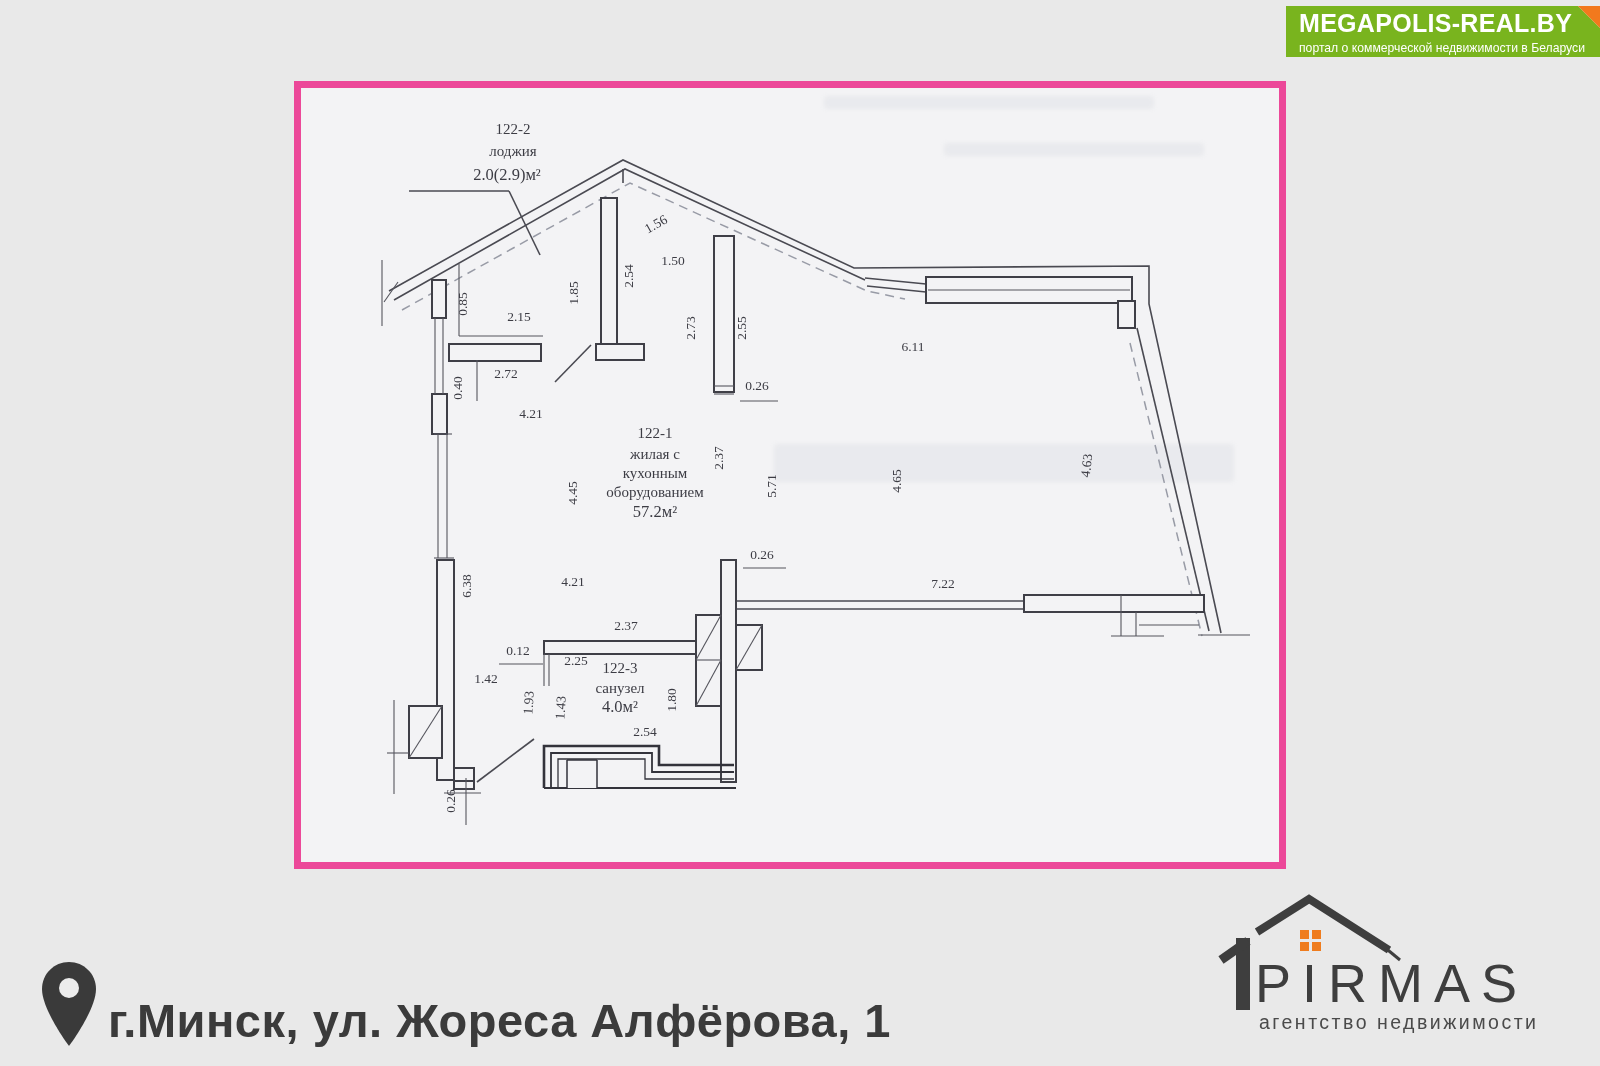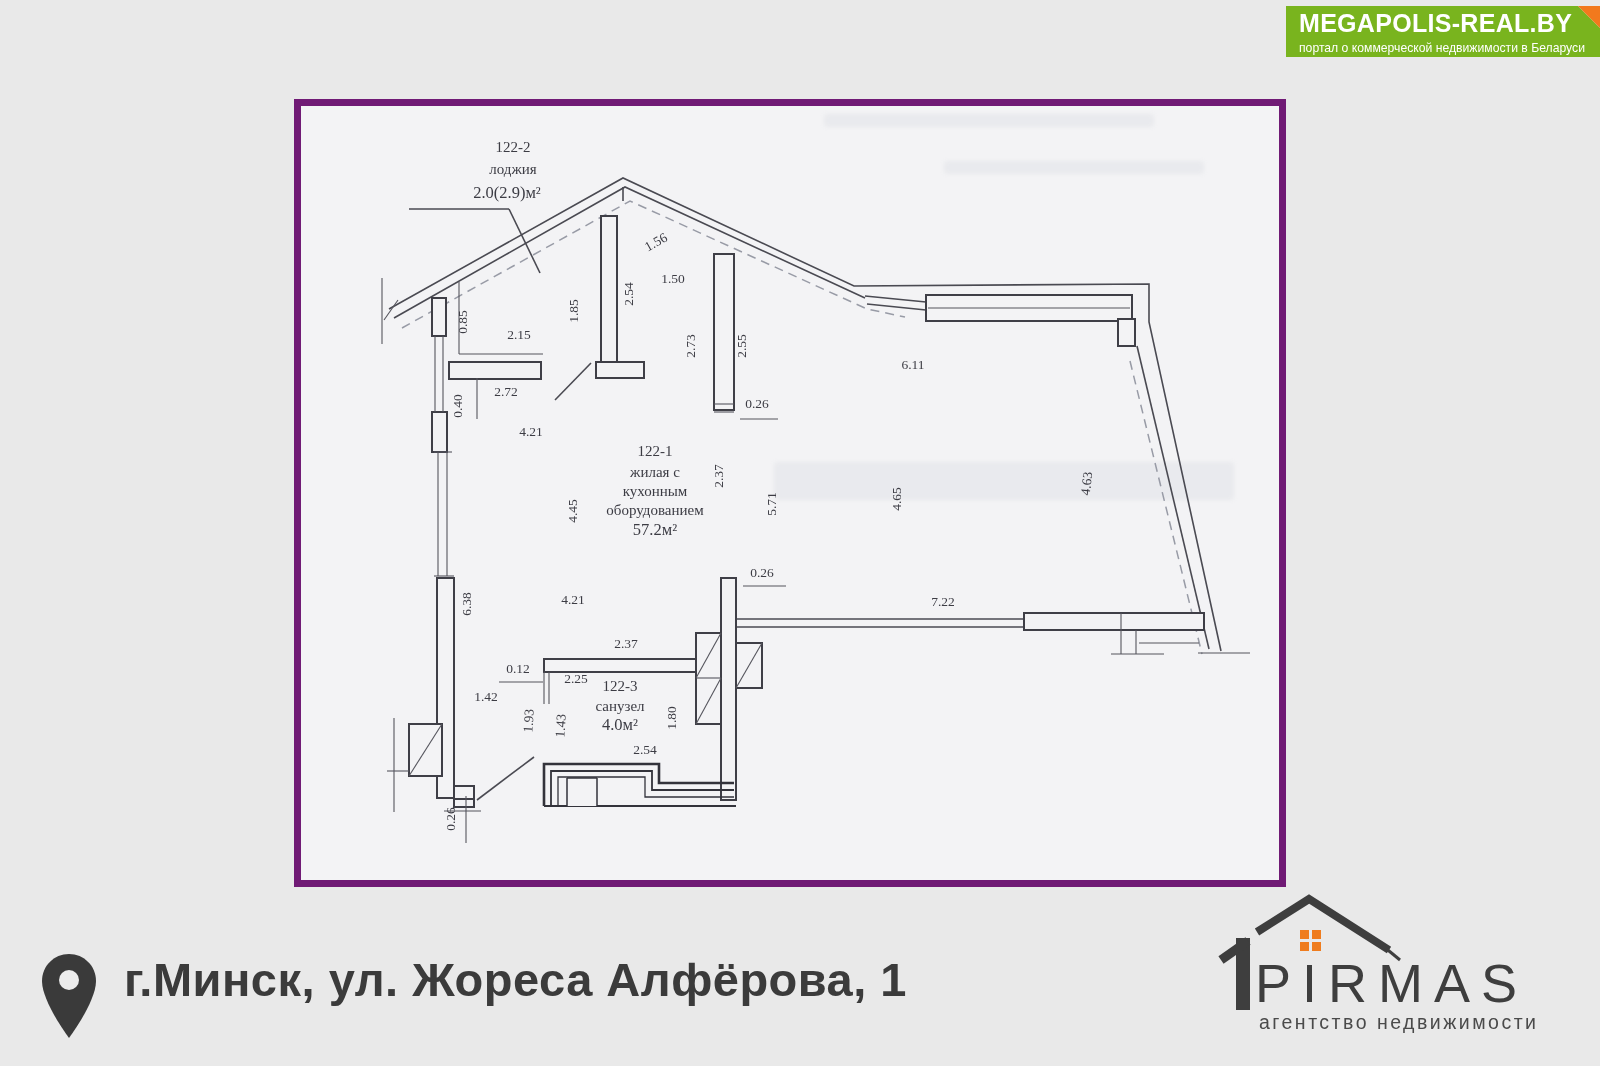--- a/index.html
+++ b/index.html
@@ -19,37 +19,37 @@
   #mg-fold{
     position:absolute;top:6px;right:0;width:22px;height:22px;
     background:#f2791d;clip-path:polygon(0 0,100% 0,100% 100%);
   }
   .mg-title{font-size:25px;font-weight:bold;color:#ffffff;line-height:1.12;letter-spacing:.3px;}
   .mg-sub{font-size:12.2px;color:#ffffff;margin-top:4px;}
 
   
   #plan{
     position:absolute;left:294px;top:81px;width:978px;height:774px;
-    background:#f3f3f5;border:7px solid #701a75;box-sizing:content-box;margin-top:18px;
+    background:#f3f3f5;border:7px solid #ec4899;box-sizing:content-box;
   }
   #plan svg{position:absolute;inset:0;}
   .w   {stroke:#4a4a52;fill:none;stroke-width:1.6;}
   .w2  {stroke:#3f3f47;fill:#f3f3f5;stroke-width:2;}
   .thin{stroke:#55555d;fill:none;stroke-width:1.1;}
   .dash{stroke:#989ba6;fill:none;stroke-width:1.5;stroke-dasharray:9 6;}
   .dk  {stroke:#33333b;fill:none;}
   .dim {font:13.5px "Liberation Serif", serif;fill:#3c3c44;text-anchor:middle;}
   .room{font-family:"Liberation Serif", serif;fill:#3c3c44;text-anchor:middle;font-size:15px;}
   .room-area{font-size:16.5px;}
   .smudge{position:absolute;background:rgba(150,156,176,0.10);filter:blur(2px);border-radius:4px;}
 
   
   #addressbar{
     position:absolute;left:40px;top:952px;height:96px;
-    display:flex;align-items:flex-start;gap:26px;
+    display:flex;align-items:flex-end;gap:10px;
   }
   .addr{font-size:47px;font-weight:bold;color:#3b3b3b;letter-spacing:.5px;}
 
   
   #pirmas{position:absolute;left:1185px;top:880px;width:412px;height:182px;}
 </style>
 </head>
 <body>
 
 <div class="stage">

